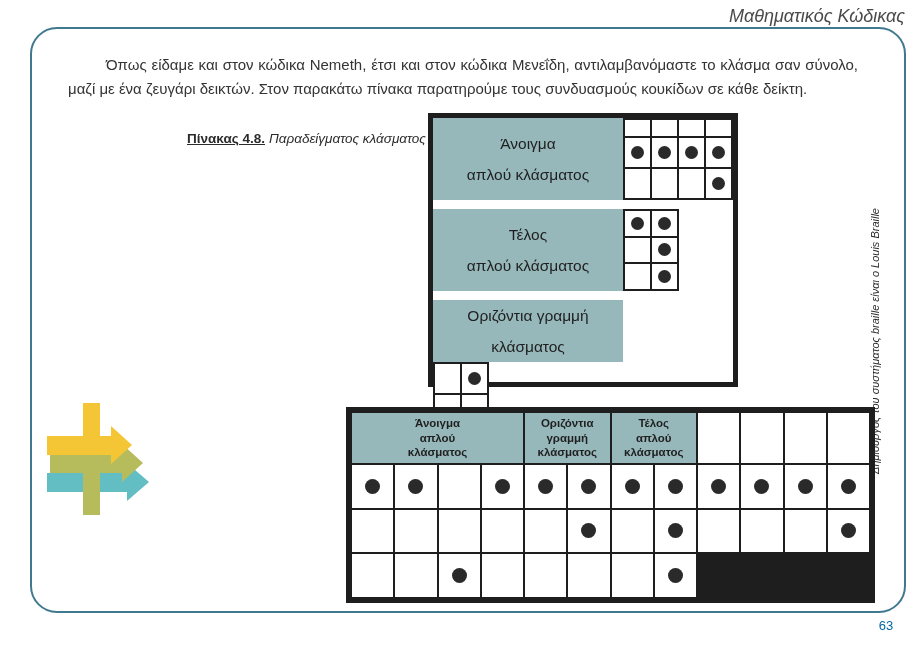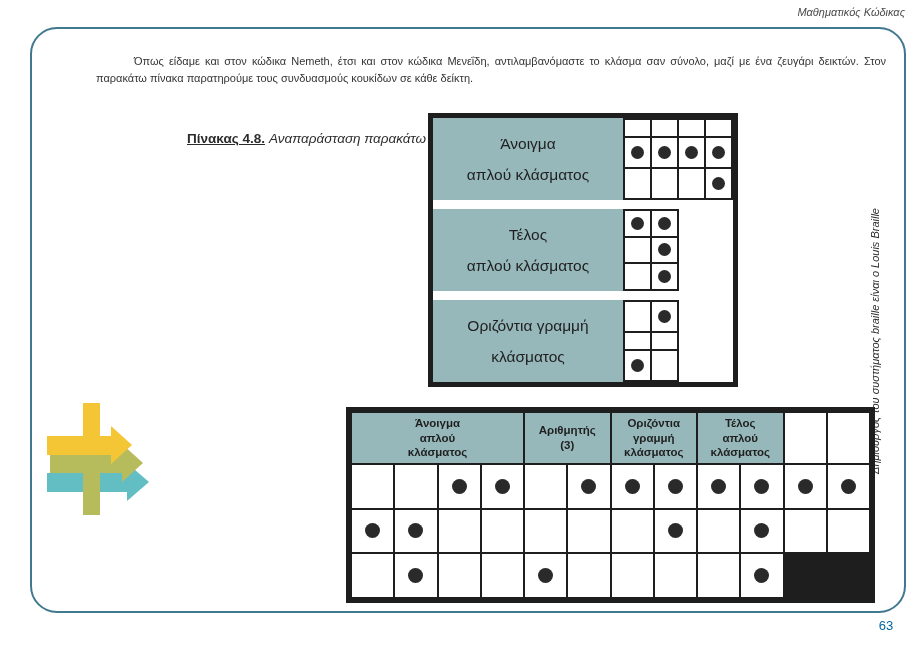--- a/index.html
+++ b/index.html
@@ -8,34 +8,34 @@
     --dot:#2a2a2a;
     --frame:#40788f;
     --yellow:#f4c636;
     --olive:#b6bc5c;
     --aqua:#62bec2;
   }
   *{box-sizing:border-box;margin:0;padding:0;}
   body{background:#fff;font-family:"Liberation Sans","DejaVu Sans",sans-serif;}
   .page{position:relative;width:923px;height:653px;background:#fff;overflow:hidden;}
 
-  .header-title{position:absolute;top:6px;right:18px;font-style:italic;font-size:11px;color:#4a4a4a;}
+  .header-title{position:absolute;top:6px;right:18px;font-style:italic;font-size:18px;color:#4a4a4a;}
   .frame{position:absolute;left:30px;top:27px;width:876px;height:586px;border:2px solid var(--frame);border-radius:27px;}
   .page-number{position:absolute;left:872px;top:618px;width:28px;text-align:center;font-size:13px;color:#0369a1;}
 
-  .intro{position:absolute;left:68px;top:53px;width:790px;font-size:11px;line-height:1.58;color:#343434;text-align:justify;text-indent:38px;margin-left:28px;}
+  .intro{position:absolute;left:68px;top:53px;width:790px;font-size:15px;line-height:1.58;color:#343434;text-align:justify;text-indent:38px;}
 
   .caption{position:absolute;left:187px;top:131px;font-size:13.5px;color:#2b2b2b;white-space:nowrap;}
   .caption .cap-label{font-weight:bold;font-style:normal;text-decoration:underline;}
   .caption .cap-text{font-style:italic;margin-left:4px;}
 
   
   .table1{position:absolute;left:428px;top:113px;width:310px;height:274px;border:5px solid var(--tborder);background:#fff;}
   .t1section{display:flex;height:82px;margin-bottom:9px;}
-  .t1section:last-child{margin-bottom:0;}
+  .t1section:last-child{margin-bottom:0;flex-direction:column;}
   .t1label{width:190px;flex:none;background:var(--teal);display:flex;align-items:center;justify-content:center;text-align:center;font-size:15.5px;line-height:2.0;color:#1f1f1f;white-space:pre-line;}
   .t1filler{flex:1;background:#fff;}
 
   .bgrid{display:grid;background:var(--tborder);gap:2px;padding:2px;flex:none;}
   .bcell{background:#fff;display:flex;align-items:center;justify-content:center;}
   .bdot{display:block;border-radius:50%;background:var(--dot);}
   .t1grid{height:82px;}
   .t1grid.cols4{width:110px;}
   .t1grid.cols2{width:56px;}
   .t1grid .bdot{width:13px;height:13px;}
@@ -72,21 +72,21 @@
 
 <div class="page">
 
   <div class="header-title">Μαθηματικός Κώδικας</div>
 
   <div class="frame"></div>
 
   <p class="intro">Όπως είδαμε και στον κώδικα Nemeth, έτσι και στον κώδικα Μενεΐδη, αντιλαμβανόμαστε το κλάσμα σαν σύνολο, μαζί με ένα ζευγάρι δεικτών. Στον παρακάτω πίνακα παρατηρούμε τους συνδυασμούς κουκίδων σε κάθε δείκτη.</p>
 
   <div class="caption">
-    <span class="cap-label">Πίνακας 4.8.</span><span class="cap-text">Αναπαράσταση παρακάτω</span>
+    <span class="cap-label">Πίνακας 4.8.</span><span class="cap-text">Παραδείγματος κλάσματος</span>
   </div>
 
   <div class="table1">
     <div class="t1section">
       <div class="t1label">Άνοιγμα
 απλού κλάσματος</div>
       <div class="bgrid t1grid cols4" style="grid-template-columns: repeat(4, 1fr);">
           <div class="bcell"></div>
           <div class="bcell"></div>
           <div class="bcell"></div>
@@ -163,22 +163,20 @@
     <div class="ar-body yl-body"></div>
     <div class="ar-head yl-head"></div>
   </div>
 
 
   <div class="table2">
     <div class="t2grid" style="grid-template-columns: repeat(12, 1fr);">
       <div class="t2h s4">Άνοιγμα
 απλού
 κλάσματος</div>
-      <div class="t2h s2">Αριθμητής
-(3)</div>
       <div class="t2h s2">Οριζόντια
 γραμμή
 κλάσματος</div>
       <div class="t2h s2">Τέλος
 απλού
 κλάσματος</div>
     <div class="bcell"></div>
         <div class="bcell"></div>
         <div class="bcell"></div>
         <div class="bcell"></div>

